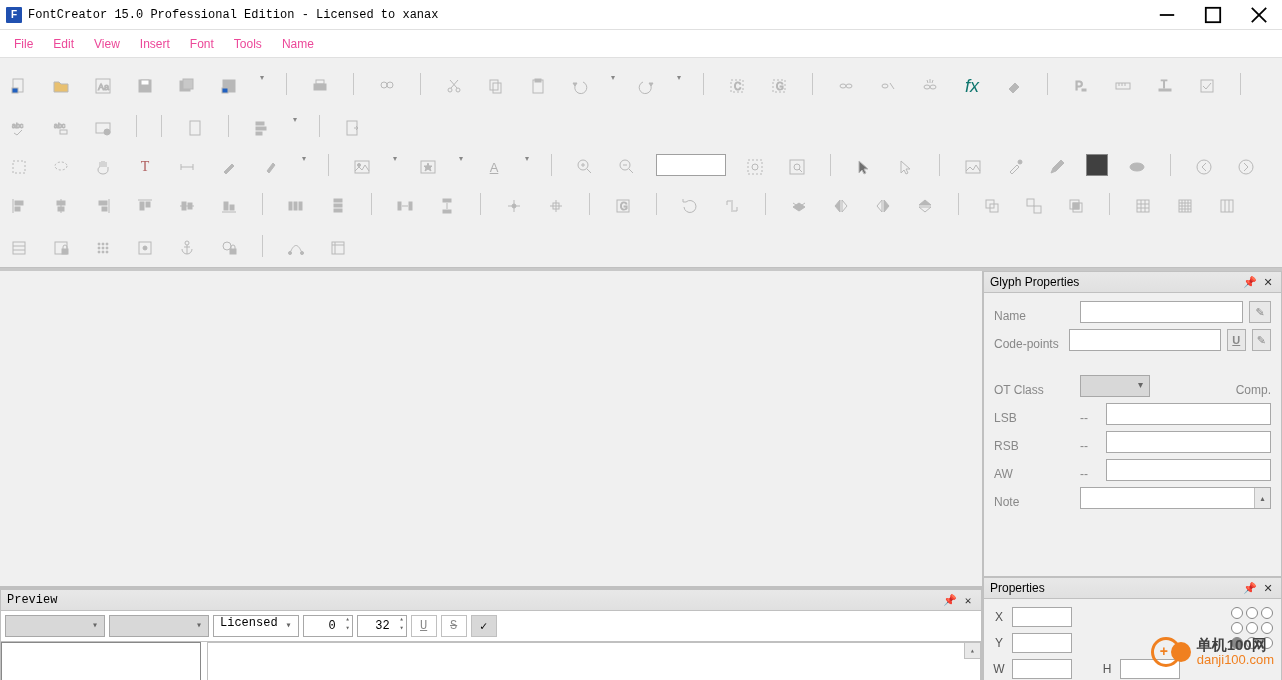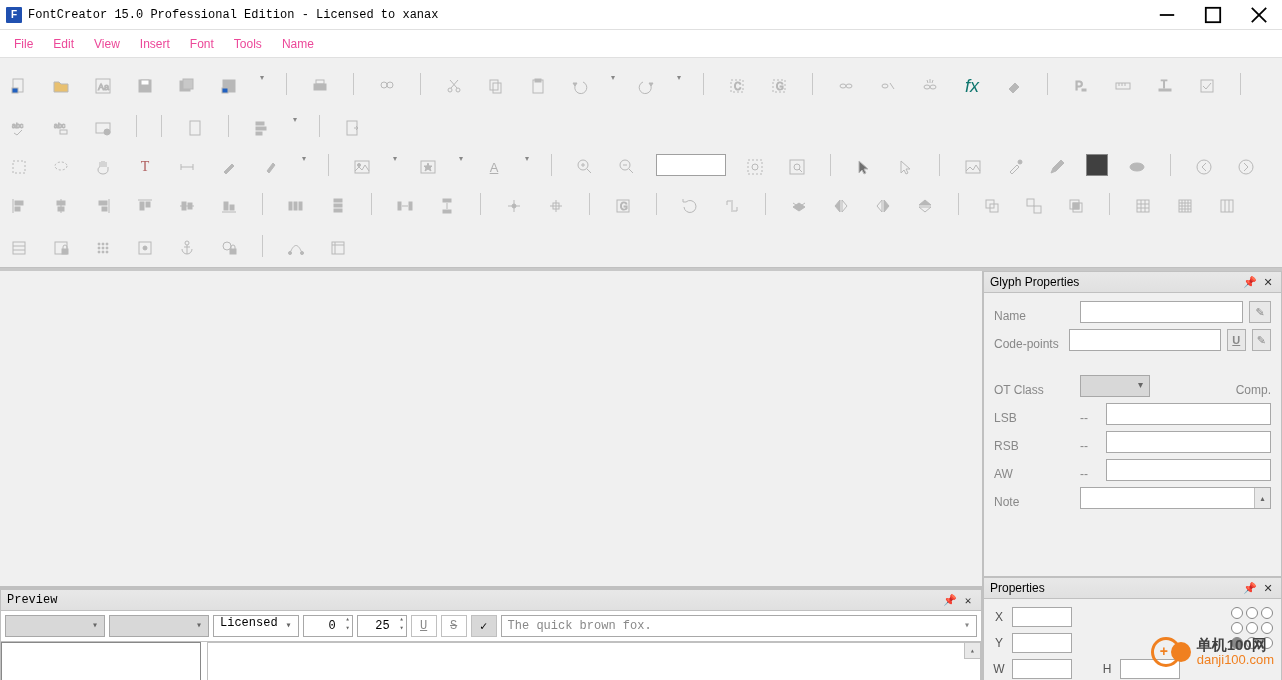--- a/index.html
+++ b/index.html
@@ -723,29 +723,28 @@
       <div class="panel-header">
         <span class="panel-title">Preview</span>
         <span class="pin-icon">📌</span>
         <span class="close-icon">✕</span>
       </div>
       <div class="preview-controls">
         <div class="pv-select"></div>
         <div class="pv-select"></div>
         <div class="pv-select" style="background:#fff;min-width:75px;">Licensed</div>
         <div class="pv-spin">0</div>
-        <div class="pv-spin">25</div>
+        <div class="pv-spin">32</div>
         <div class="pv-toggle">
             <u>U</u>
           </div>
         <div class="pv-toggle">
             <s>S</s>
           </div>
         <div class="pv-check">✓</div>
-        <div class="pv-text">The quick brown fox.</div>
       </div>
       <div class="preview-body">
         <div class="preview-thumb"></div>
         <div class="preview-text-area">
           <div class="scroll-up">▴</div>
         </div>
       </div>
     </div>
   </div>
 

